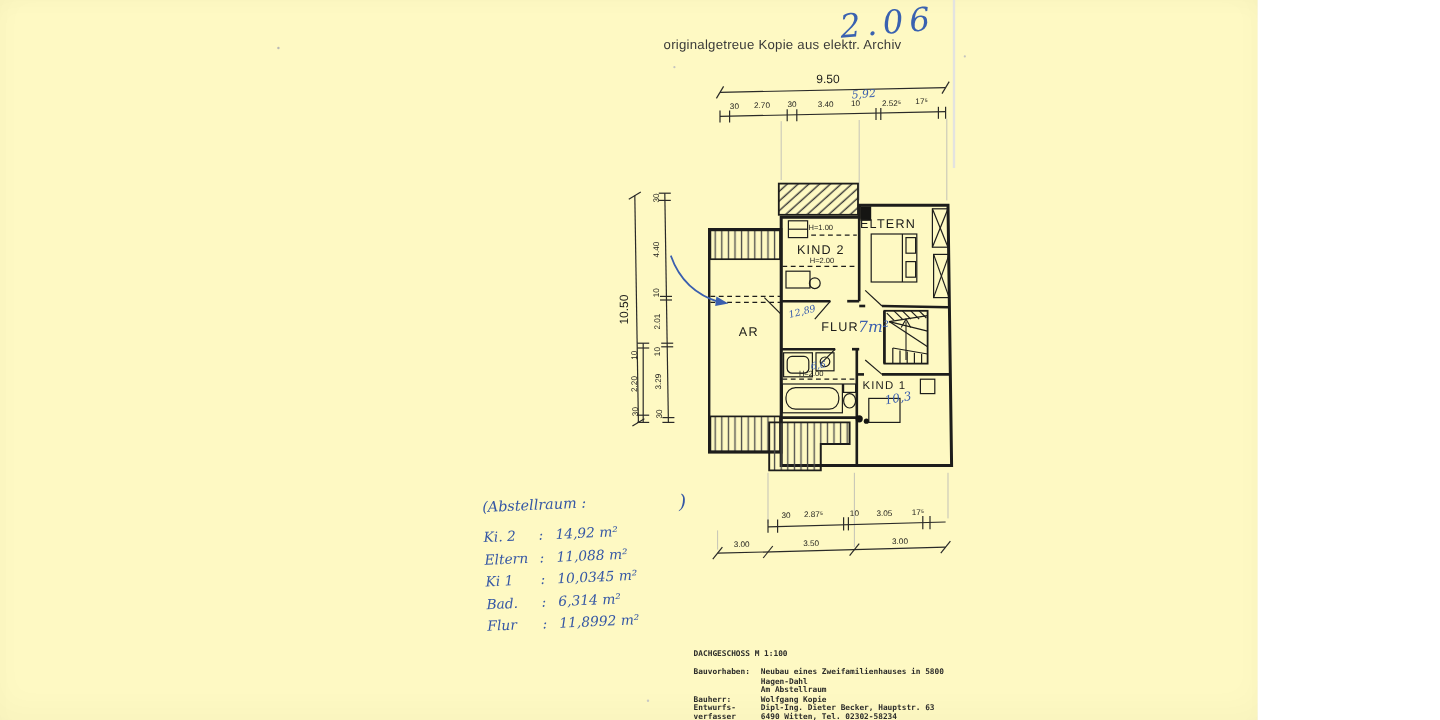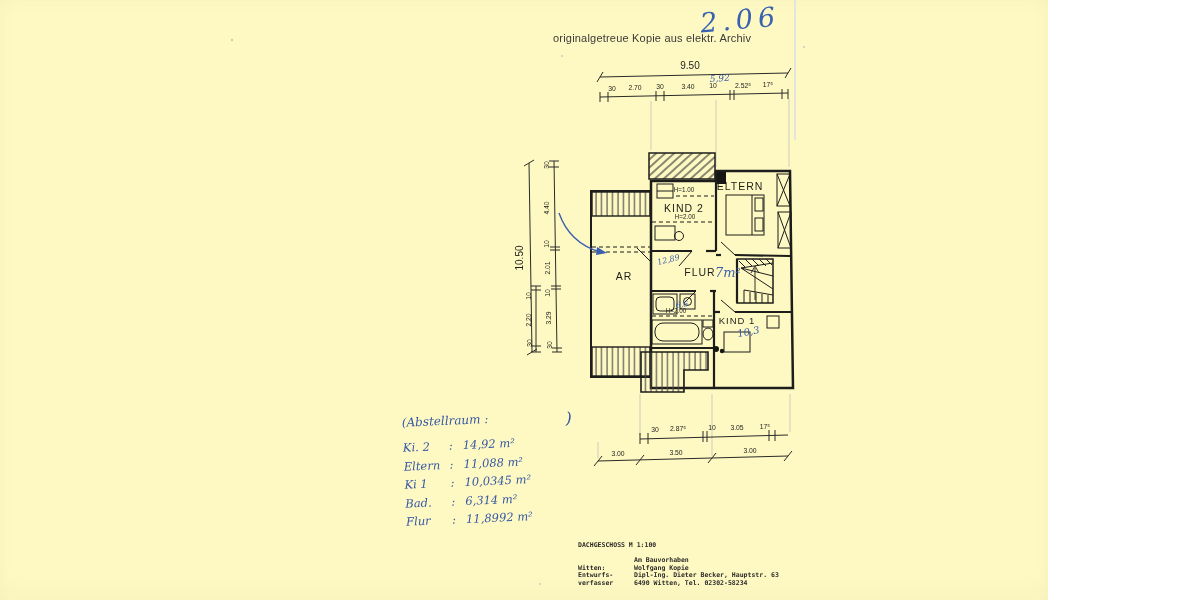--- a/index.html
+++ b/index.html
@@ -296,25 +296,29 @@
     <div class="nrow">
       <span class="lb">Flur</span>
       <span class="co">:</span>
       <span>11,8992 m²</span>
     </div>
   </div>
 
   <div class="abs titleblock">
     <div class="tb-title">DACHGESCHOSS M 1:100</div>
     <div class="trow">
+      <span class="tl">Bauvorhaben:</span>
+      <span>Neubau eines Zweifamilienhauses in 5800 Hagen-Dahl</span>
+    </div>
+    <div class="trow">
       <span class="tl"></span>
-      <span>Am Bauvorhaben</span>
-    </div>
-    <div class="trow">
-      <span class="tl">Witten:</span>
+      <span>Am Abstellraum</span>
+    </div>
+    <div class="trow">
+      <span class="tl">Bauherr:</span>
       <span>Wolfgang Kopie</span>
     </div>
     <div class="trow">
       <span class="tl">Entwurfs-</span>
       <span>Dipl-Ing. Dieter Becker, Hauptstr. 63</span>
     </div>
     <div class="trow">
       <span class="tl">verfasser</span>
       <span>6490 Witten, Tel. 02302-58234</span>
     </div>

